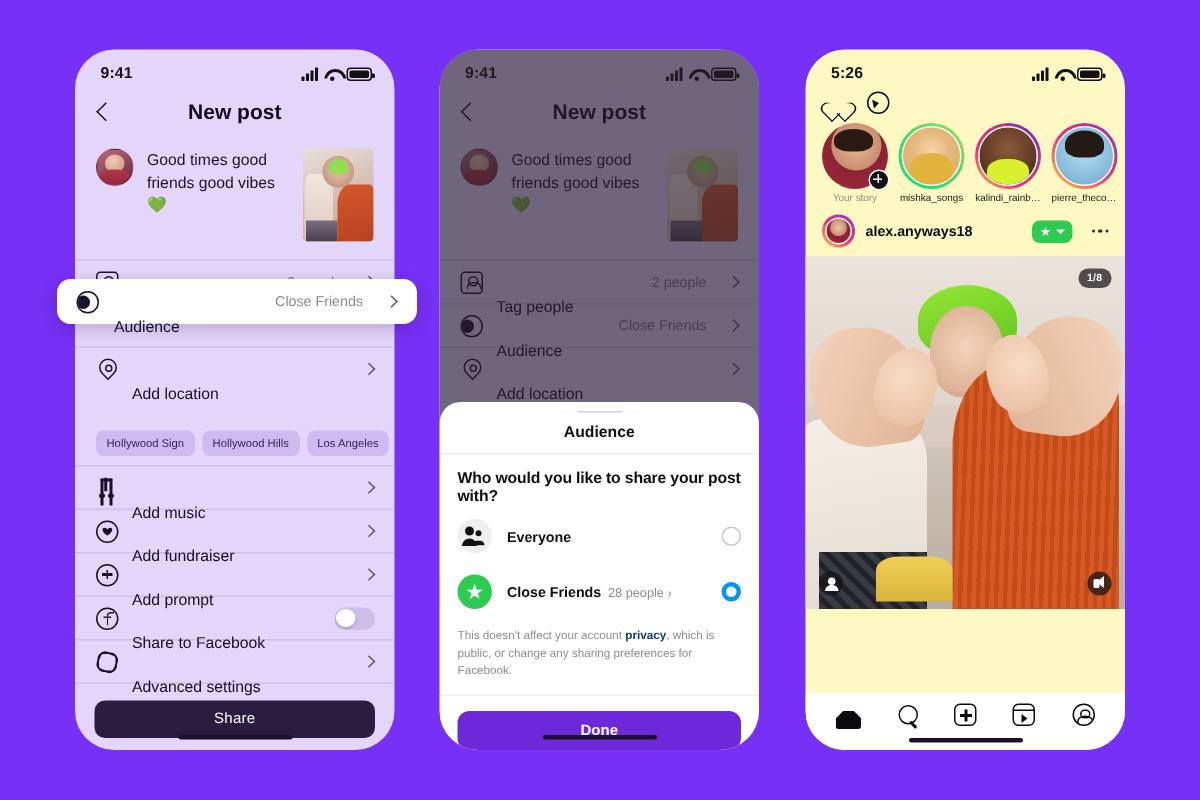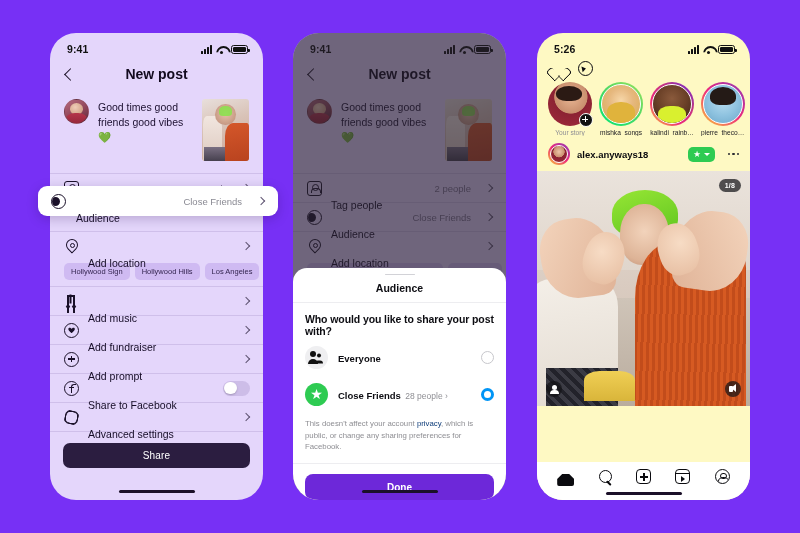--- a/index.html
+++ b/index.html
@@ -180,21 +180,21 @@
   .ic-adv::before {
     content:""; position:absolute; left:1px; top:1px; width:11px; height:11px;
     border:1.6px solid #1a1029; border-radius:4px; transform: rotate(22deg);
   }
   .ic-adv::after {
     content:""; position:absolute; left:1px; top:1px; width:11px; height:11px;
     border:1.6px solid #1a1029; border-radius:4px;
   }
 
   
-  .chips { display: flex; gap: 5px; padding: 3px 0 6px 14px; overflow: hidden; }
+  .chips { display: flex; gap: 5px; padding: 3px 0 6px 14px; overflow: hidden; margin-top: 24px; }
   .chip {
     background: rgba(190,164,235,.55); color: #342550; font-size: 7.5px;
     padding: 4px 7px; border-radius: 5px; white-space: nowrap;
   }
 
   
   .toggle {
     width: 27px; height: 15px; border-radius: 9px; background: #cdbde8;
     position: relative; flex: 0 0 27px;
   }
@@ -279,21 +279,21 @@
     flex: 0 0 13px;
   }
   .radio.on {
     border: 3.4px solid #0095f6; background: #fff;
     box-shadow: inset 0 0 0 1.6px #fff;
   }
   .sheet-note {
     font-size: 7.8px; color: #8e8e93; line-height: 1.5;
     padding: 5px 12px 10px 12px; border-bottom: 1px solid #ededf0;
   }
-  .sheet-note b { color: #0b3a78; font-weight: normal; }
+  .sheet-note b { color: #0b3a78; font-weight: bold; }
   .done-wrap { padding: 10px 12px 0 12px; }
   .done-btn {
     height: 26px; border-radius: 8px; background: #6d28d9; color: #fff;
     font-size: 10px; font-weight: bold; display: flex; align-items: center;
     justify-content: center;
   }
 
   
   .ig-header {
     display: flex; align-items: center; justify-content: space-between;

